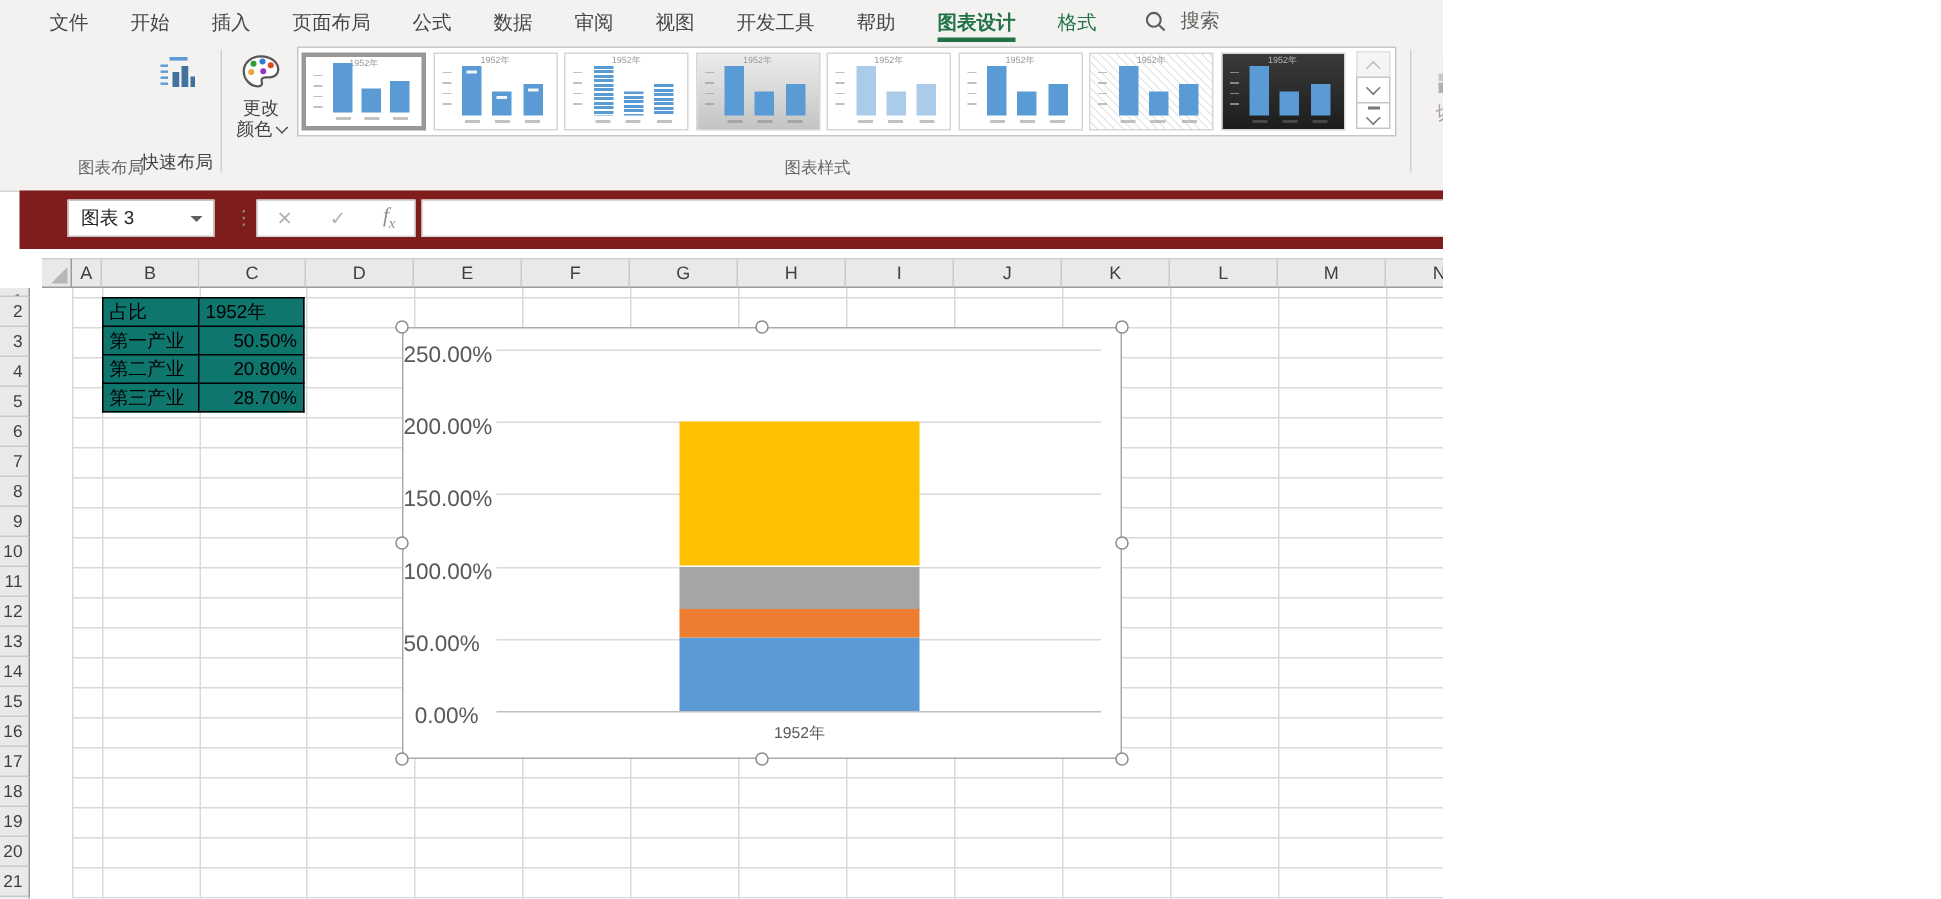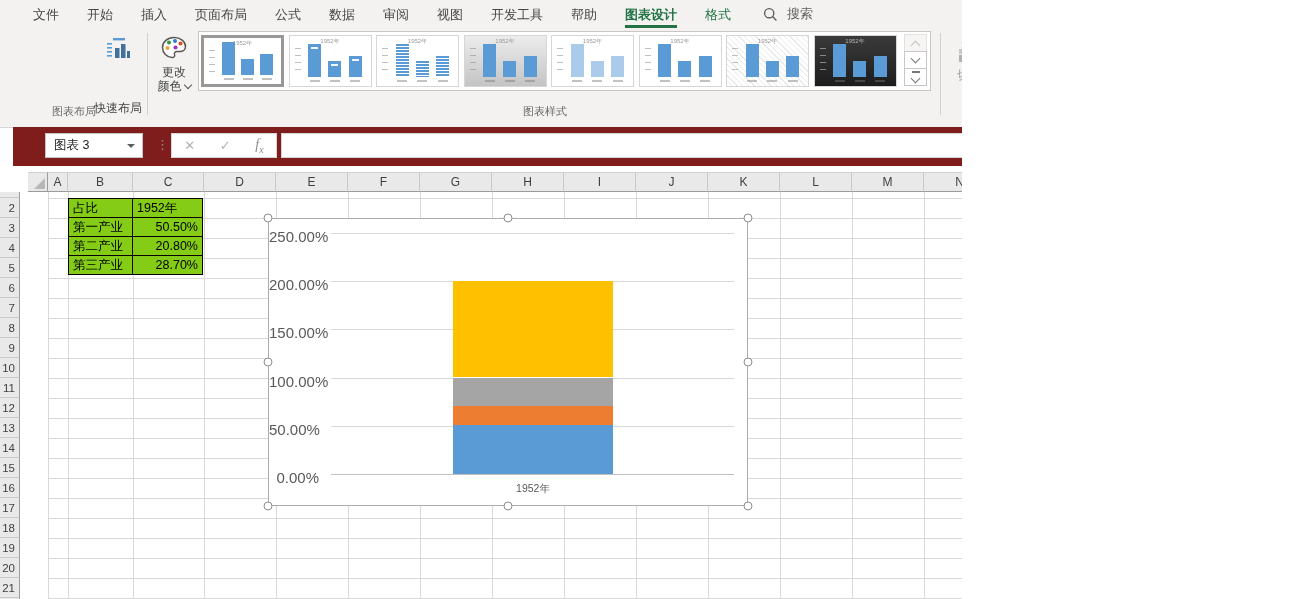--- a/index.html
+++ b/index.html
@@ -58,21 +58,21 @@
   
   .sheet{position:absolute;left:0;top:166px;width:962px;height:433px;background:#fff;}
   .colheads{position:absolute;left:28px;top:6px;height:20px;}
   .colhead{position:absolute;top:0;height:20px;box-sizing:border-box;background:#e9e9e9;border-right:1px solid #c9c9c9;border-bottom:1px solid #9b9b9b;border-top:1px solid #cfcfcf;
            font-size:12px;color:#3f3f3f;display:flex;align-items:center;justify-content:center;}
   .corner{position:absolute;top:0;height:20px;box-sizing:border-box;background:#e9e9e9;border-right:1px solid #9b9b9b;border-bottom:1px solid #9b9b9b;border-top:1px solid #cfcfcf;}
   .corner .tri{position:absolute;right:2px;bottom:2px;width:0;height:0;border-left:11px solid transparent;border-bottom:11px solid #b9b7b5;}
   .rowhead{position:absolute;left:0;width:20px;box-sizing:border-box;background:#e9e9e9;border-bottom:1px solid #c9c9c9;border-right:1px solid #9b9b9b;
            font-size:11.5px;color:#3f3f3f;display:flex;align-items:center;justify-content:flex-end;padding-right:4px;overflow:hidden;}
   .gline{position:absolute;background:#d9d9d9;}
-  .xtable{position:absolute;z-index:3;border-collapse:collapse;background:#84cc16;}
+  .xtable{position:absolute;z-index:3;border-collapse:collapse;background:#0f766e;}
   .xtable td{border:1px solid #000;font-size:12.5px;color:#000;padding:0 4px;height:19px;box-sizing:border-box;white-space:nowrap;}
   .xtable td.val{text-align:right;}
 
   
   .chart{position:absolute;left:268px;top:52px;width:480px;height:288px;background:#fff;border:1px solid #ababab;box-sizing:border-box;z-index:4;}
   .handle{position:absolute;width:9px;height:9px;border-radius:50%;background:#fff;border:1px solid #8c8c8c;box-sizing:border-box;transform:translate(-50%,-50%);z-index:5;}
   .ytick{position:absolute;font-size:15px;color:#595959;text-align:right;width:50px;right:auto;}
   .gridline{position:absolute;height:1px;background:#d9d9d9;}
   .seg{position:absolute;}
   .xlab{position:absolute;font-size:10.5px;color:#595959;text-align:center;}

